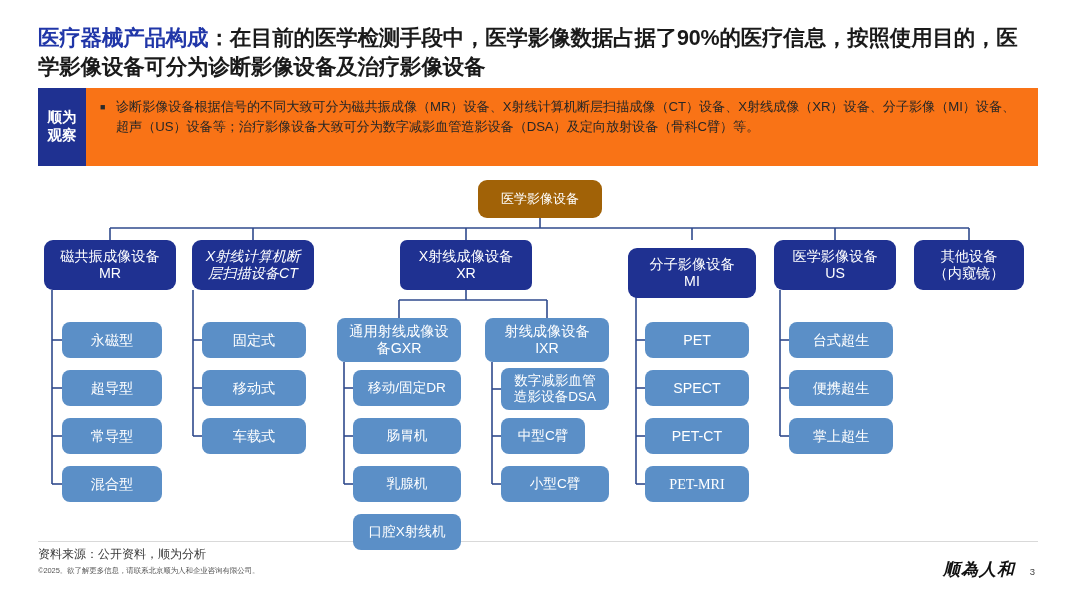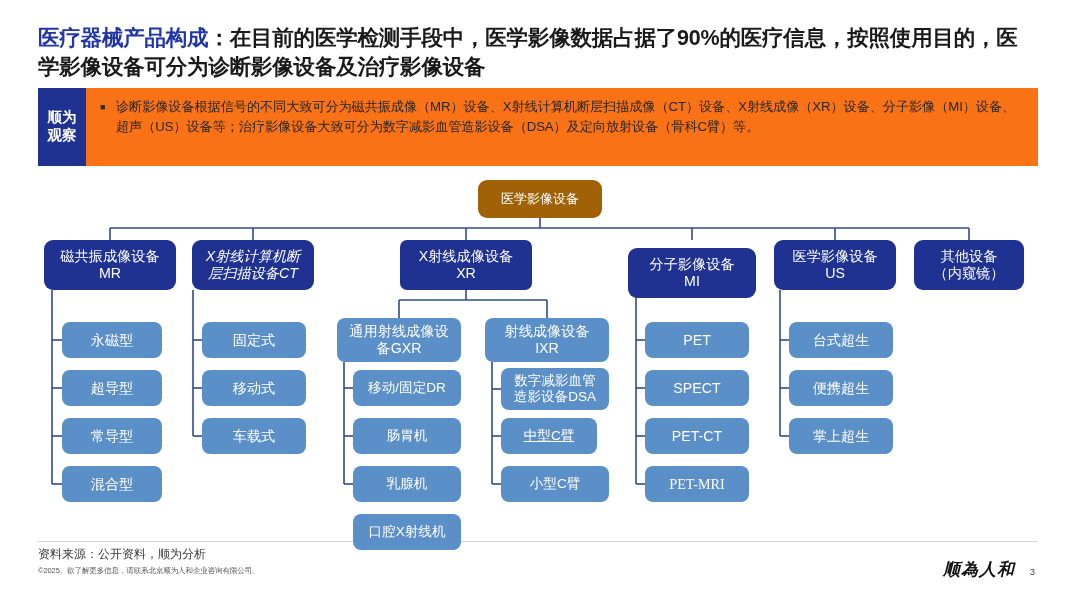--- a/index.html
+++ b/index.html
@@ -233,21 +233,21 @@
       <div class="node lvl3" style="left: 337px; top: 318px; width: 124px; height: 44px;">通用射线成像设
 备GXR</div>
       <div class="node lvl3" style="left: 485px; top: 318px; width: 124px; height: 44px;">射线成像设备
 IXR</div>
       <div class="node lvl4" style="left: 353px; top: 370px; width: 108px; height: 36px;">移动/固定DR</div>
       <div class="node lvl4" style="left: 353px; top: 418px; width: 108px; height: 36px;">肠胃机</div>
       <div class="node lvl4" style="left: 353px; top: 466px; width: 108px; height: 36px;">乳腺机</div>
       <div class="node lvl4" style="left: 353px; top: 514px; width: 108px; height: 36px;">口腔X射线机</div>
       <div class="node lvl4" style="left: 501px; top: 368px; width: 108px; height: 42px;">数字减影血管
 造影设备DSA</div>
-      <div class="node lvl4" style="left: 501px; top: 418px; width: 96px; height: 36px; text-decoration: underline;">中型C臂</div>
+      <div class="node lvl4" style="left: 501px; top: 418px; width: 84px; height: 36px;">中型C臂</div>
       <div class="node lvl4" style="left: 501px; top: 466px; width: 108px; height: 36px;">小型C臂</div>
       <div class="node lvl3" style="left: 645px; top: 322px; width: 104px; height: 36px;">PET</div>
       <div class="node lvl3" style="left: 645px; top: 370px; width: 104px; height: 36px;">SPECT</div>
       <div class="node lvl3" style="left: 645px; top: 418px; width: 104px; height: 36px;">PET-CT</div>
       <div class="node lvl3" style="left: 645px; top: 466px; width: 104px; height: 36px; font-family: Liberation Serif, serif;">PET-MRI</div>
       <div class="node lvl3" style="left: 789px; top: 322px; width: 104px; height: 36px;">台式超生</div>
       <div class="node lvl3" style="left: 789px; top: 370px; width: 104px; height: 36px;">便携超生</div>
       <div class="node lvl3" style="left: 789px; top: 418px; width: 104px; height: 36px;">掌上超生</div>
     </div>
 

